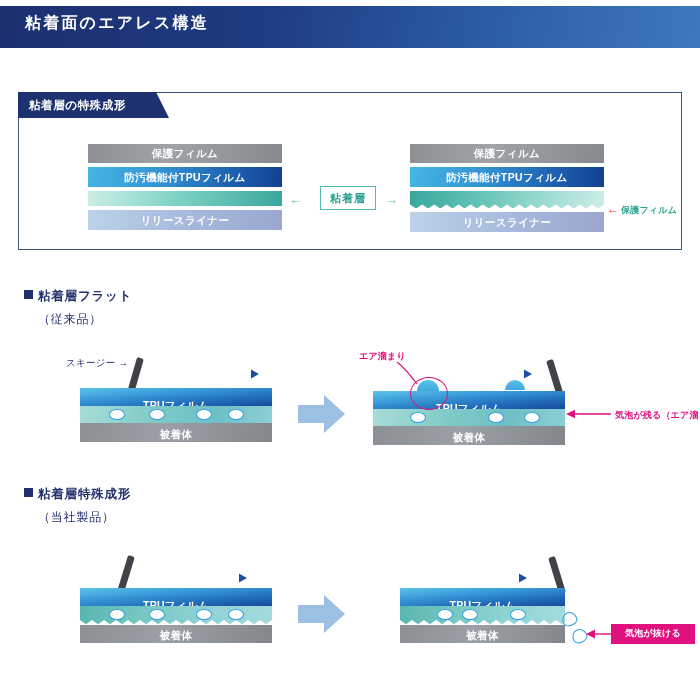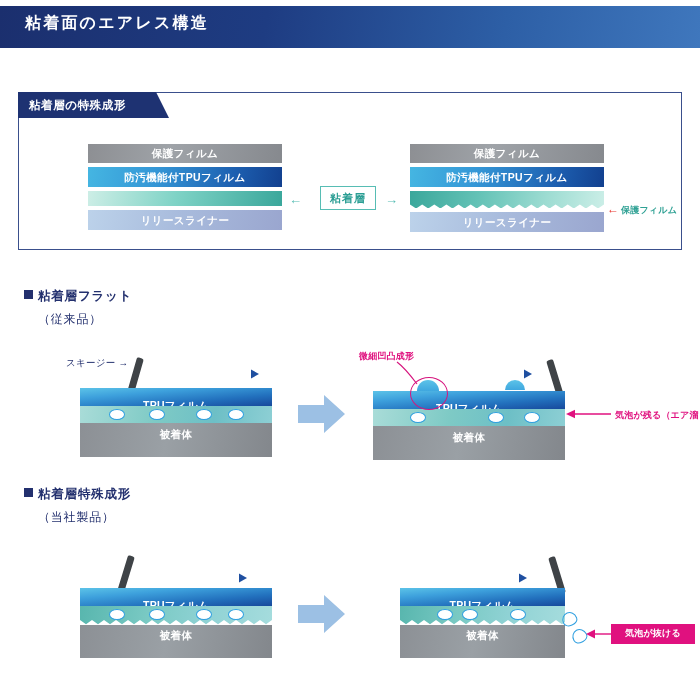--- a/index.html
+++ b/index.html
@@ -184,21 +184,21 @@
     height: 17px;
     background: linear-gradient(100deg, #a9dcd8 0%, #7ecac5 40%, #6dbfc6 70%, #8dcfd4 100%);
     position: relative;
   }
   .spec .s-adh-wave {
     height: 18px;
     background: linear-gradient(100deg, #58b6ae 0%, #79c9c3 35%, #8fd2d4 65%, #a5dcdd 100%);
     position: relative;
   }
   .spec .s-base {
-    height: 34px;
+    height: 19px;
     background: linear-gradient(100deg, #8c9095 0%, #9aa0a5 45%, #83878c 100%);
     color: #fff;
     font-size: 10.5px;
     font-weight: bold;
     text-align: center;
     line-height: 22px;
     letter-spacing: 0.3px;
   }
 
   .bubble {
@@ -380,21 +380,21 @@
   <div class="s-adh">
     <span class="bubble" style="left:37px; top:3px;"></span>
     <span class="bubble" style="left:115px; top:3px;"></span>
     <span class="bubble" style="left:151px; top:3px;"></span>
   </div>
   <div class="s-base">
     <span>被着体</span>
   </div>
 </div>
 
-<div class="mg-label" style="left:359px; top:350px;">微細凹凸成形</div>
+<div class="mg-label" style="left:359px; top:350px;">エア溜まり</div>
 <svg class="ann" style="left:359px; top:356px; width:90px; height:46px;" viewBox="0 0 90 46">
   <path d="M38,6 C46,12 52,20 58,28" stroke="#d6157e" stroke-width="1.2" fill="none"></path>
 </svg>
 <div class="mg-circle" style="left:410px; top:377px; width:38px; height:33px;"></div>
 
 <svg class="ann" style="left:565px; top:408px; width:47px; height:12px;" viewBox="0 0 47 12">
   <line x1="46" y1="6" x2="10" y2="6" stroke="#e0117f" stroke-width="1.3"></line>
   <path d="M10,1.8 L1,6 L10,10.2 Z" fill="#e0117f"></path>
 </svg>
 <div class="mg-label" style="left:615px; top:409px;">気泡が残る（エア溜り）</div>

